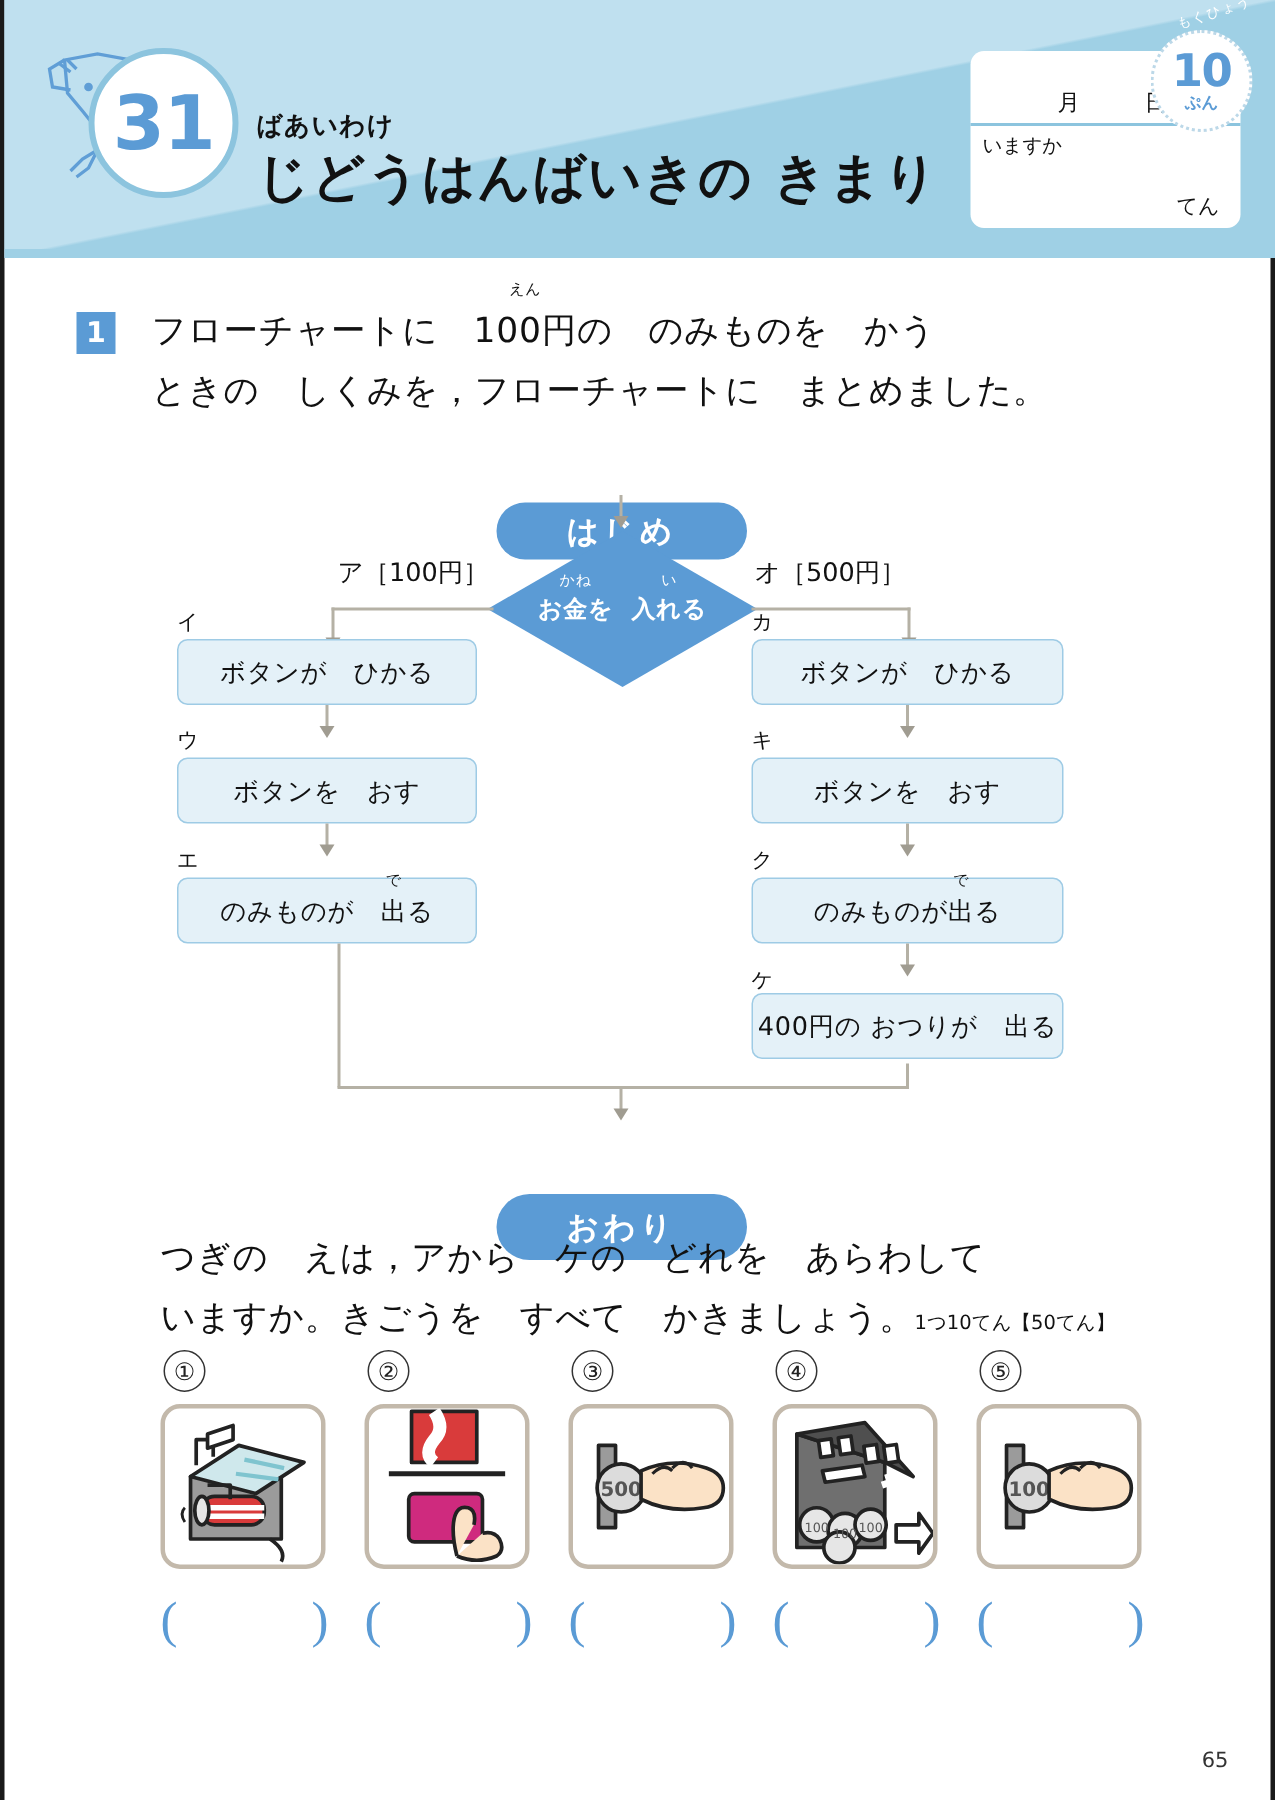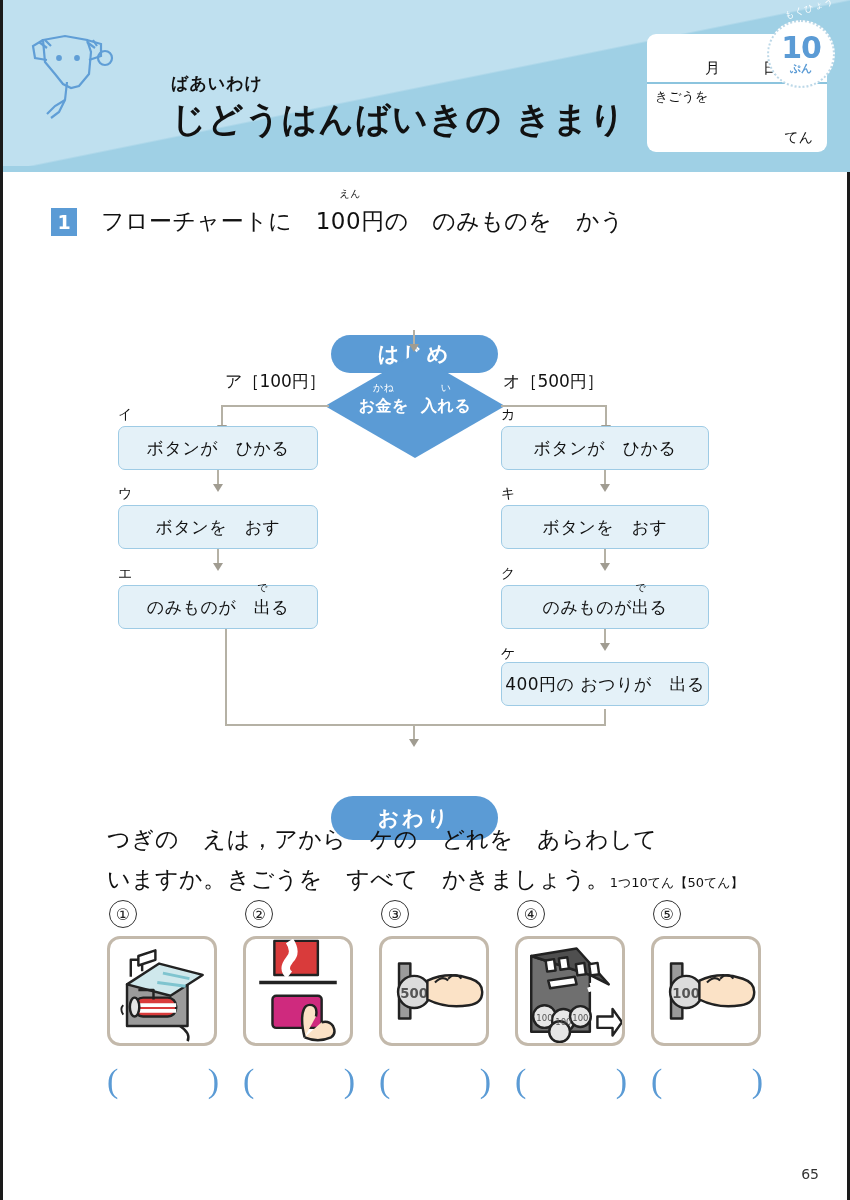--- a/index.html
+++ b/index.html
@@ -262,45 +262,49 @@
         <circle cx="80" cy="36" r="7"></circle>
         <path d="M42 60 L40 78 L34 90 L26 96"></path>
         <path d="M40 78 L30 84 L22 92"></path>
         <circle cx="34" cy="36" r="1.8" fill="#5b9bd5"></circle>
         <circle cx="52" cy="36" r="1.8" fill="#5b9bd5"></circle>
         <path d="M14 20 L22 26 M20 18 L26 24"></path>
         <path d="M62 20 L70 26 M68 18 L72 24"></path>
       </g>
     </svg>
 
+    <div class="badge-circle">
+      <span class="badge-num">31</span>
+    </div>
 
     <div class="title-wrap">
       <div class="title-small">ばあいわけ</div>
       <div class="title-main">じどうはんばいきの きまり</div>
     </div>
 
     <div class="scorebox">
       <div class="score-row1">
         <span class="score-month">月</span>
         <span class="score-day">日</span>
       </div>
-      <div class="score-label">きごうを</div>
+      <div class="score-label">いますか</div>
       <div class="score-ten">てん</div>
       <div class="time-circle">
         <div class="goal-text">もくひょう</div>
         <span class="time-num">10</span>
         <span class="time-unit">ぷん</span>
       </div>
     </div>
     <div class="header-bottomline"></div>
   </div>
 
   <div class="q1-marker">1</div>
   <div class="q1-text">
     <span>フローチャートに　</span><span class="ruby"><span class="rt">えん</span><span>100円</span></span><span>の　のみものを　かう</span><br>
+    <span>ときの　しくみを，フローチャートに　まとめました。</span>
   </div>
 
   <div class="flow">
 
     <div class="pill pill-start">はじめ</div>
     <div class="line-v" style="left:410px; top:50px; height:16px;"></div>
     <div class="arrow-d" style="left:406px; top:64px;"></div>
 
     <div class="diamond">
       <div class="diamond-shape"></div>

